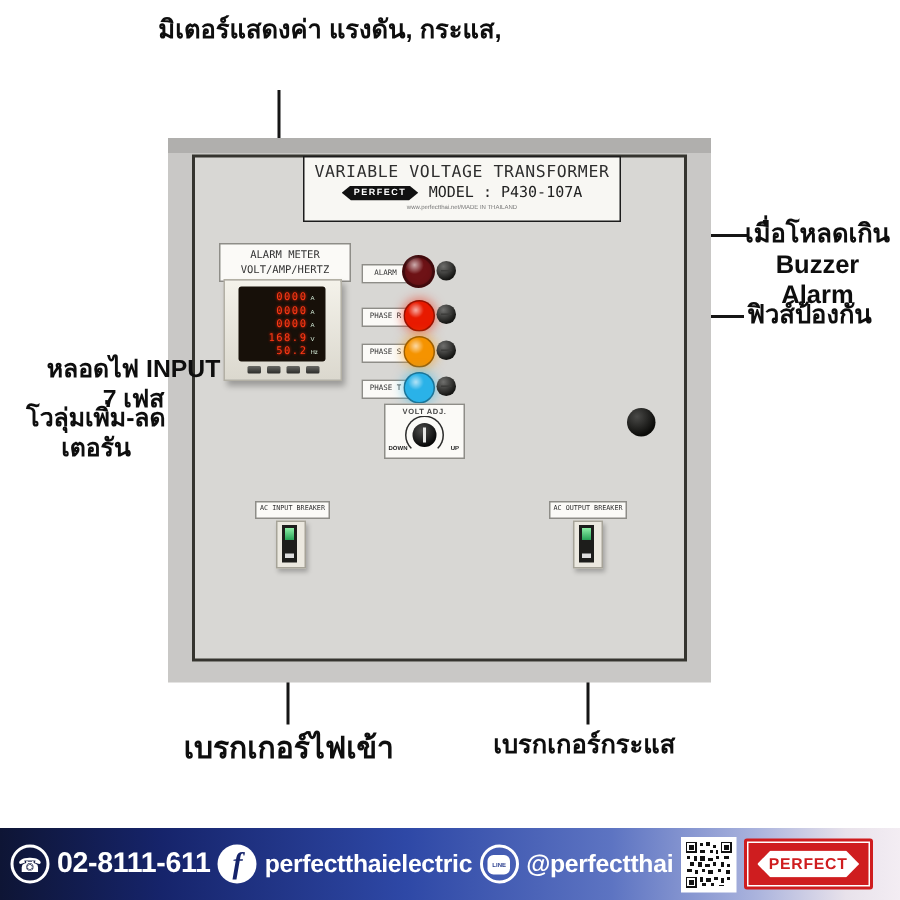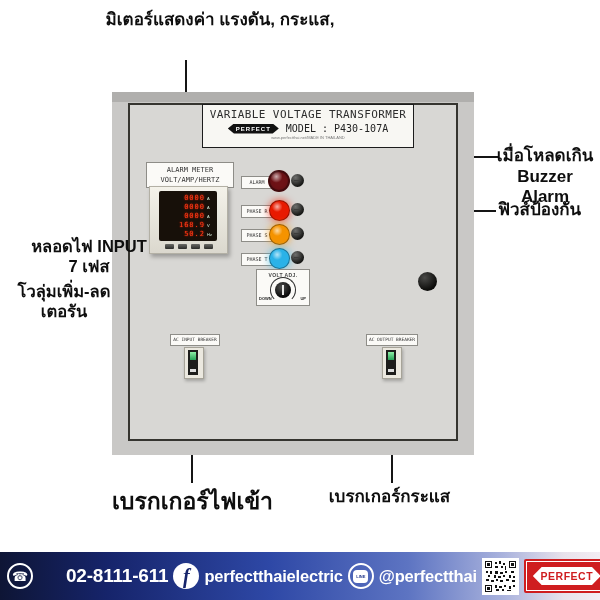--- a/index.html
+++ b/index.html
@@ -76,21 +76,21 @@
   .brk-body{position:absolute;left:3px;top:2px;width:10px;height:25px;background:#1d1d1b;}
   .brk-win{position:absolute;left:2px;top:2px;width:6px;height:8px;
            background:linear-gradient(#8deea6,#27a256);}
   .brk-tag{position:absolute;left:2px;top:19px;width:6px;height:3px;background:#ddd;}
 
   
   .footer{position:absolute;left:0;top:552px;width:600px;height:48px;
           background:linear-gradient(90deg,#0e1535 0%,#16246b 18%,#2e48a6 45%,#5d74c2 68%,#aab3dd 84%,#e8e2eb 94%,#f3edf3 100%);
           display:flex;align-items:center;gap:5px;padding:0 7px;box-sizing:border-box;}
   .f-text{color:#fff;font-weight:700;white-space:nowrap;letter-spacing:-.2px;}
-  .f-phone{font-size:19px;margin-left:28px;}
+  .f-phone{font-size:19px;}
   .f-fb,.f-line{font-size:16.5px;}
   .circle-ic{width:26px;height:26px;border-radius:50%;flex:0 0 auto;display:flex;
              align-items:center;justify-content:center;box-sizing:border-box;}
   .ic-phone{border:2.5px solid #fff;color:#fff;font-size:13px;line-height:1;}
   .ic-fb{background:#fff;color:#16246b;font-weight:700;font-size:20px;font-style:italic;
          font-family:"Liberation Serif",serif;}
   .ic-line{border:2px solid #fff;position:relative;}
   .ic-line .bubble{width:15px;height:13px;background:#fff;border-radius:4px;display:flex;
                    align-items:center;justify-content:center;font-size:4px;font-weight:700;color:#2b3f8f;}
   .qr{width:37px;height:37px;background:#fff;flex:0 0 auto;display:flex;align-items:center;
@@ -220,25 +220,25 @@
 
   <div class="ann" style="left:492px;top:146px;width:106px;font-size:17px;">
     <div>เมื่อโหลดเกิน</div>
     <div>Buzzer Alarm</div>
   </div>
   <div class="ann" style="left:498px;top:200px;width:100px;font-size:17px;text-align:left;">ฟิวส์ป้องกัน</div>
   <div class="ann" style="left:2px;top:236px;width:126px;font-size:16.5px;margin-left:24px;">
     <div>หลอดไฟ INPUT</div>
     <div>7 เฟส</div>
   </div>
-  <div class="ann" style="left:8px;top:281px;width:112px;font-size:16.5px;">
+  <div class="ann" style="left:8px;top:269px;width:112px;font-size:16.5px;">
     <div>โวลุ่มเพิ่ม-ลด</div>
     <div>เตอรัน</div>
   </div>
-  <div class="ann" style="left:105px;top:487px;width:175px;font-size:23px;">เบรกเกอร์ไฟเข้า</div>
+  <div class="ann" style="left:105px;top:487px;width:175px;font-size:20px;">เบรกเกอร์ไฟเข้า</div>
   <div class="ann" style="left:302px;top:487px;width:175px;font-size:17px;">เบรกเกอร์กระแส</div>
 
   <div class="footer">
     <div class="circle-ic ic-phone">☎</div>
     <div class="f-text f-phone">02-8111-611</div>
     <div class="circle-ic ic-fb">f</div>
     <div class="f-text f-fb">perfectthaielectric</div>
     <div class="circle-ic ic-line">
       <div class="bubble">LINE</div>
     </div>

